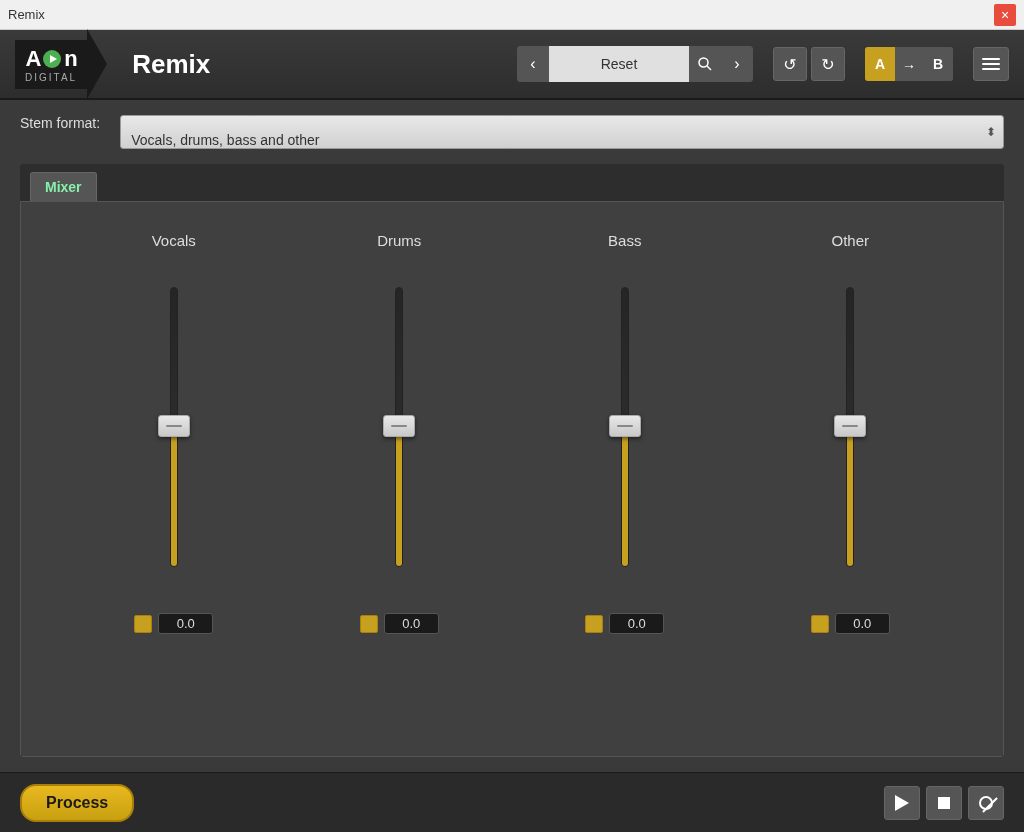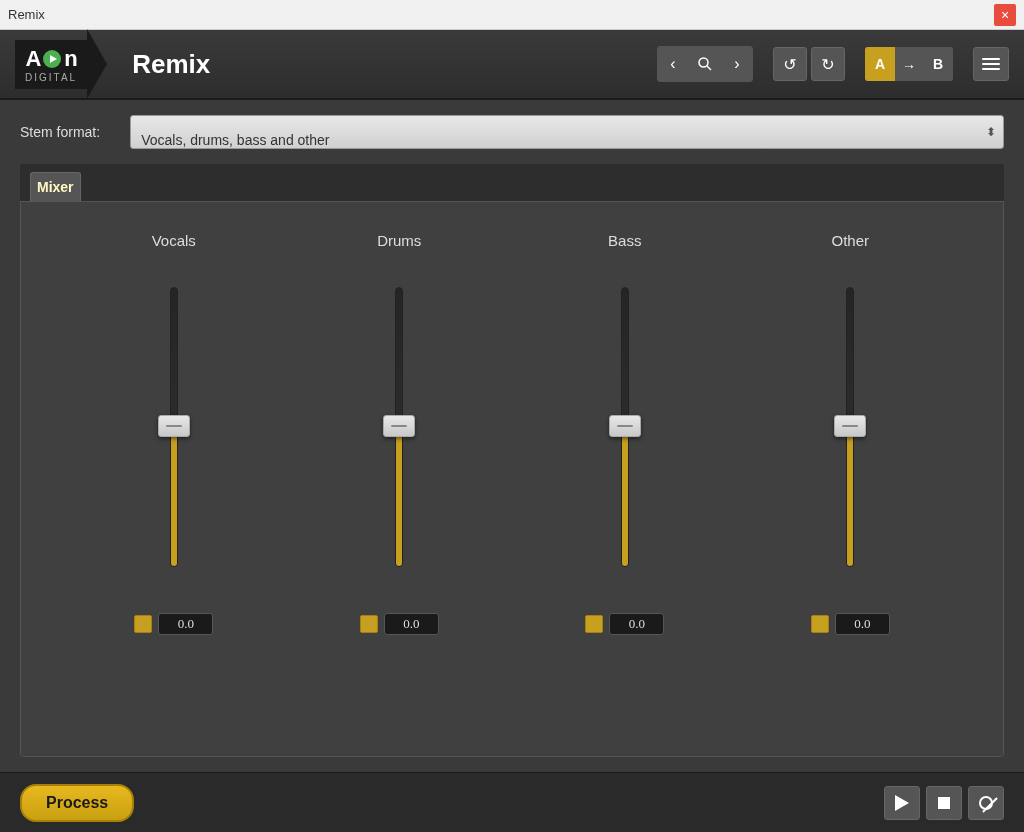--- a/index.html
+++ b/index.html
@@ -251,22 +251,21 @@
       background: #3a3a3a;
       flex: 1;
       display: flex;
       flex-direction: column;
       padding: 15px 20px;
     }
 
     
     .stem-format-row {
       display: flex;
-      align-items: center;
-      gap: 30px;
+      gap: 20px;
       margin-bottom: 15px;
     }
     .stem-format-label {
       color: #ddd;
       font-size: 14px;
       white-space: nowrap;
     }
     .stem-select-wrapper {
       flex: 1;
       position: relative;
@@ -302,22 +301,22 @@
       flex-direction: column;
       overflow: hidden;
     }
 
     .mixer-tabs {
       display: flex;
       background: #2d2d2d;
     }
     .mixer-tab {
       background: #555;
-      color: #fef9c3;
-      padding: 6px 6px;
+      color: #86efac;
+      padding: 6px 14px;
       font-size: 14px;
       font-weight: bold;
       cursor: pointer;
       border-radius: 3px 3px 0 0;
       margin: 8px 0 0 10px;
       border: 1px solid #666;
       border-bottom: none;
     }
 
     .mixer-content {
@@ -395,21 +394,20 @@
       background: #888;
       border-radius: 1px;
     }
 
     
     .channel-bottom {
       display: flex;
       align-items: center;
       gap: 6px;
       margin-top: 8px;
-      font-family: Liberation Serif, serif;
     }
 
     .mute-btn {
       width: 18px;
       height: 18px;
       background: #c8a020;
       border-radius: 2px;
       cursor: pointer;
       border: 1px solid #a88010;
     }
@@ -534,20 +532,21 @@
     </div>
     <div class="logo-chevron"></div>
   </div>
 
   <div class="app-title">Remix</div>
 
   <div class="header-spacer"></div>
 
   <div class="preset-nav">
     <button class="nav-btn">‹</button>
+    <div class="preset-label">Reset</div>
     <button class="search-btn">
       <svg width="14" height="14" viewBox="0 0 14 14" fill="white">
         <circle cx="5.5" cy="5.5" r="4.5" stroke="white" stroke-width="1.5" fill="none"></circle>
         <line x1="9" y1="9" x2="13" y2="13" stroke="white" stroke-width="1.5"></line>
       </svg>
     </button>
     <button class="nav-btn">›</button>
   </div>
 
   <div class="undo-redo">

